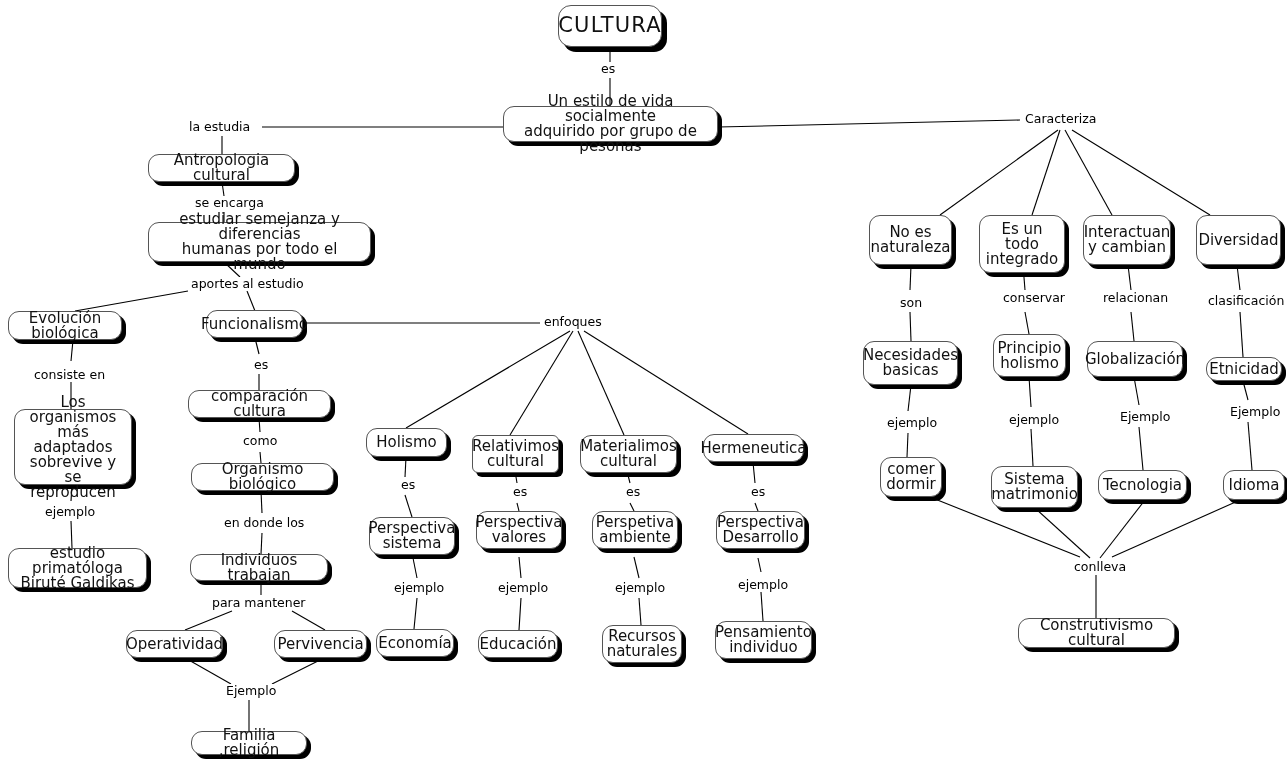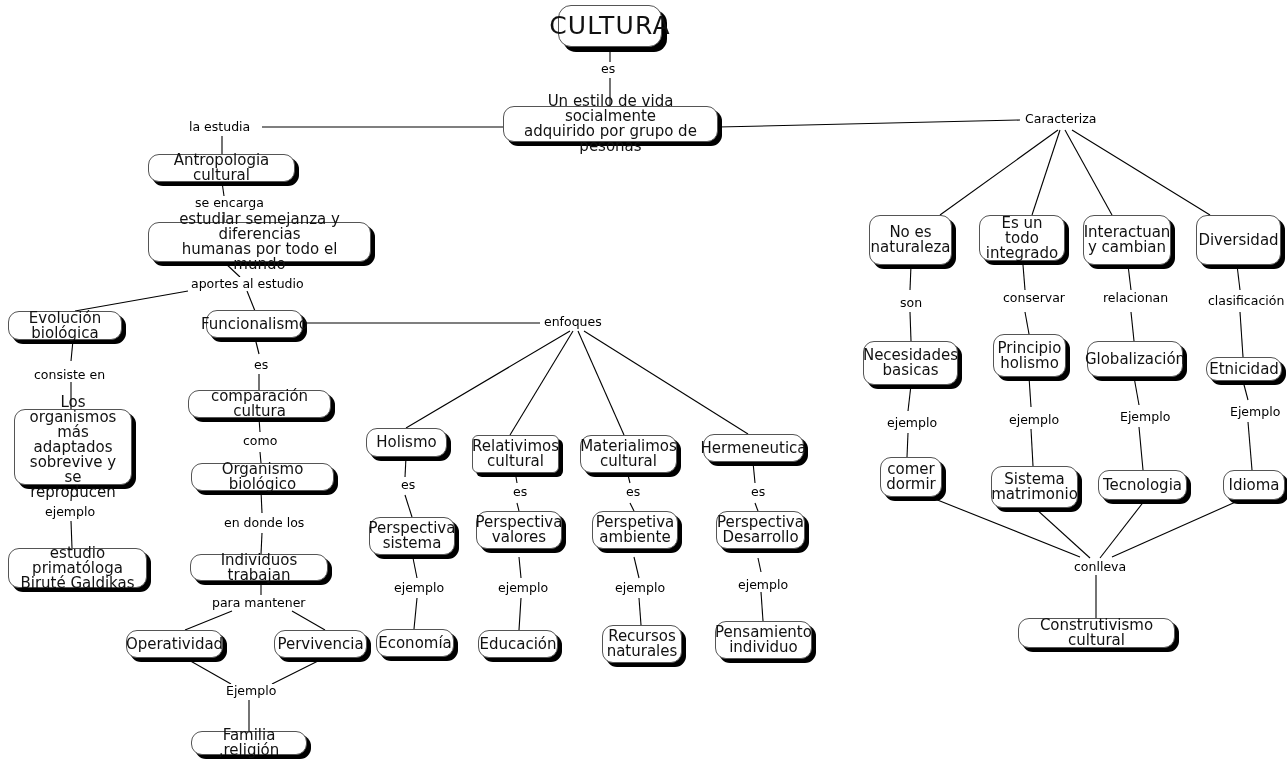--- a/index.html
+++ b/index.html
@@ -27,21 +27,21 @@
     line-height:15px;
     color:#111;
     padding:2px 7px;
     box-shadow:4px 4px 0 0 #000;
     z-index:5;
     white-space:pre-line;
   }
   .node.title{
     border-radius:13px;
     font-family:"DejaVu Sans","Liberation Sans",sans-serif;
-    font-size:25px;
+    font-size:21px;
     letter-spacing:1.2px;
     padding-bottom:3px;
     box-shadow:5px 5px 0 0 #000;
   }
 
   
   .lbl{
     position:absolute;
     font-size:12.5px;
     line-height:14px;
@@ -229,21 +229,21 @@
 
   <div class="node" style="left:602px;top:625px;width:80px;height:38px;">Recursos
 naturales</div>
 
   <div class="node" style="left:715px;top:621px;width:97px;height:38px;">Pensamiento
 individuo</div>
 
   <div class="node" style="left:869px;top:215px;width:83px;height:50px;">No es
 naturaleza</div>
 
-  <div class="node" style="left:979px;top:215px;width:86px;height:46px;">Es un todo
+  <div class="node" style="left:979px;top:215px;width:86px;height:58px;">Es un todo
 integrado</div>
 
   <div class="node" style="left:1196px;top:215px;width:85px;height:50px;">Diversidad</div>
 
   <div class="node" style="left:1083px;top:215px;width:88px;height:50px;">Interactuan
 y cambian</div>
 
   <div class="node" style="left:863px;top:341px;width:95px;height:44px;">Necesidades
 basicas</div>
 

